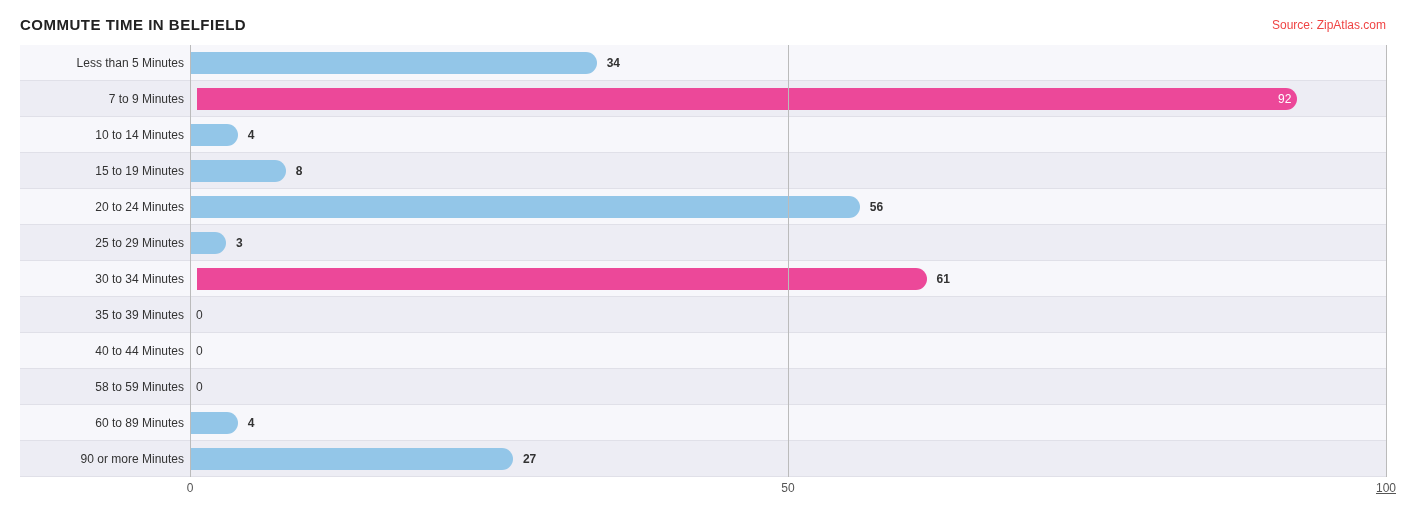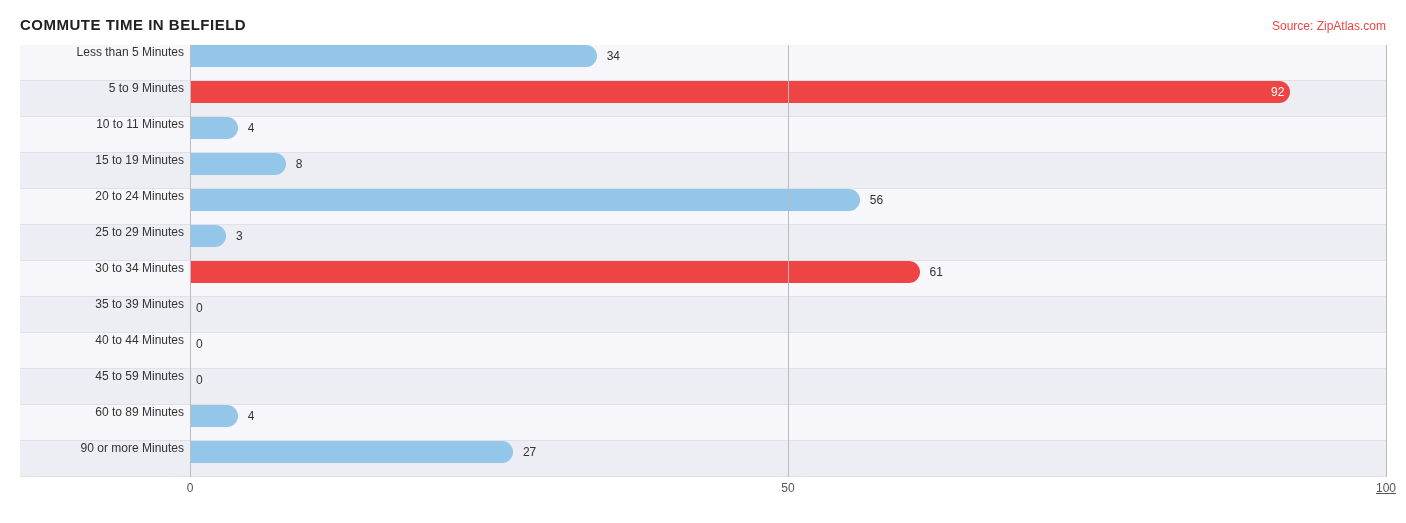--- a/index.html
+++ b/index.html
@@ -6,40 +6,41 @@
     body {
       font-family: Arial, sans-serif;
       background: #fff;
       width: 1406px;
       min-height: 523px;
       padding: 16px 20px 20px 20px;
     }
     .header-row {
       display: flex;
       justify-content: space-between;
-      align-items: flex-end;
+      align-items: center;
       margin-bottom: 12px;
     }
     .chart-title {
       font-size: 15px;
       font-weight: bold;
       color: #222;
       text-transform: uppercase;
       letter-spacing: 0.5px;
     }
     .source-text {
       font-size: 12px;
       color: #ef4444;
     }
     .bars-section {
       position: relative;
       width: 100%;
     }
     .bar-row {
       display: flex;
+      align-items: center;
       height: 36px;
       border-bottom: 1px solid #e0e0e8;
       position: relative;
     }
     .bar-row:nth-child(odd) {
       background: #f7f7fb;
     }
     .bar-row:nth-child(even) {
       background: #ededf4;
     }
@@ -62,30 +63,32 @@
     .bar-fill {
       height: 22px;
       background: #93c6e8;
       border-radius: 0 11px 11px 0;
       position: relative;
       display: flex;
       align-items: center;
       min-width: 0;
     }
     .bar-fill.highlight {
-      background: #ef4444;
+      background: #ec4899;
+      margin-left: 7px;
     }
     .bar-value {
       font-size: 12px;
       color: #333;
       margin-left: 6px;
       white-space: nowrap;
       position: absolute;
       left: 100%;
       padding-left: 4px;
+      font-weight: bold;
     }
     .bar-value-inside {
       font-size: 12px;
       color: #fff;
       position: absolute;
       right: 6px;
       white-space: nowrap;
     }
     
     .x-axis {
@@ -115,29 +118,29 @@
     <div class="bars-section" id="bars-section" style="position: relative;">
     <div class="bar-row">
           <div class="bar-label">Less than 5 Minutes</div>
           <div class="bar-track">
             <div class="bar-fill" style="width: 34%;">
               <span class="bar-value">34</span>
             </div>
           </div>
         </div>
         <div class="bar-row">
-          <div class="bar-label">5 to 9 Minutes</div>
+          <div class="bar-label">7 to 9 Minutes</div>
           <div class="bar-track">
             <div class="bar-fill highlight" style="width: 92%;">
               <span class="bar-value-inside">92</span>
             </div>
           </div>
         </div>
         <div class="bar-row">
-          <div class="bar-label">10 to 11 Minutes</div>
+          <div class="bar-label">10 to 14 Minutes</div>
           <div class="bar-track">
             <div class="bar-fill" style="width: 4%;">
               <span class="bar-value">4</span>
             </div>
           </div>
         </div>
         <div class="bar-row">
           <div class="bar-label">15 to 19 Minutes</div>
           <div class="bar-track">
             <div class="bar-fill" style="width: 8%;">
@@ -177,21 +180,21 @@
           </div>
         </div>
         <div class="bar-row">
           <div class="bar-label">40 to 44 Minutes</div>
           <div class="bar-track">
             <div class="bar-fill" style="width: 0%;"></div>
             <span style="font-size: 12px; color: rgb(51, 51, 51); margin-left: 6px;">0</span>
           </div>
         </div>
         <div class="bar-row">
-          <div class="bar-label">45 to 59 Minutes</div>
+          <div class="bar-label">58 to 59 Minutes</div>
           <div class="bar-track">
             <div class="bar-fill" style="width: 0%;"></div>
             <span style="font-size: 12px; color: rgb(51, 51, 51); margin-left: 6px;">0</span>
           </div>
         </div>
         <div class="bar-row">
           <div class="bar-label">60 to 89 Minutes</div>
           <div class="bar-track">
             <div class="bar-fill" style="width: 4%;">
               <span class="bar-value">4</span>

